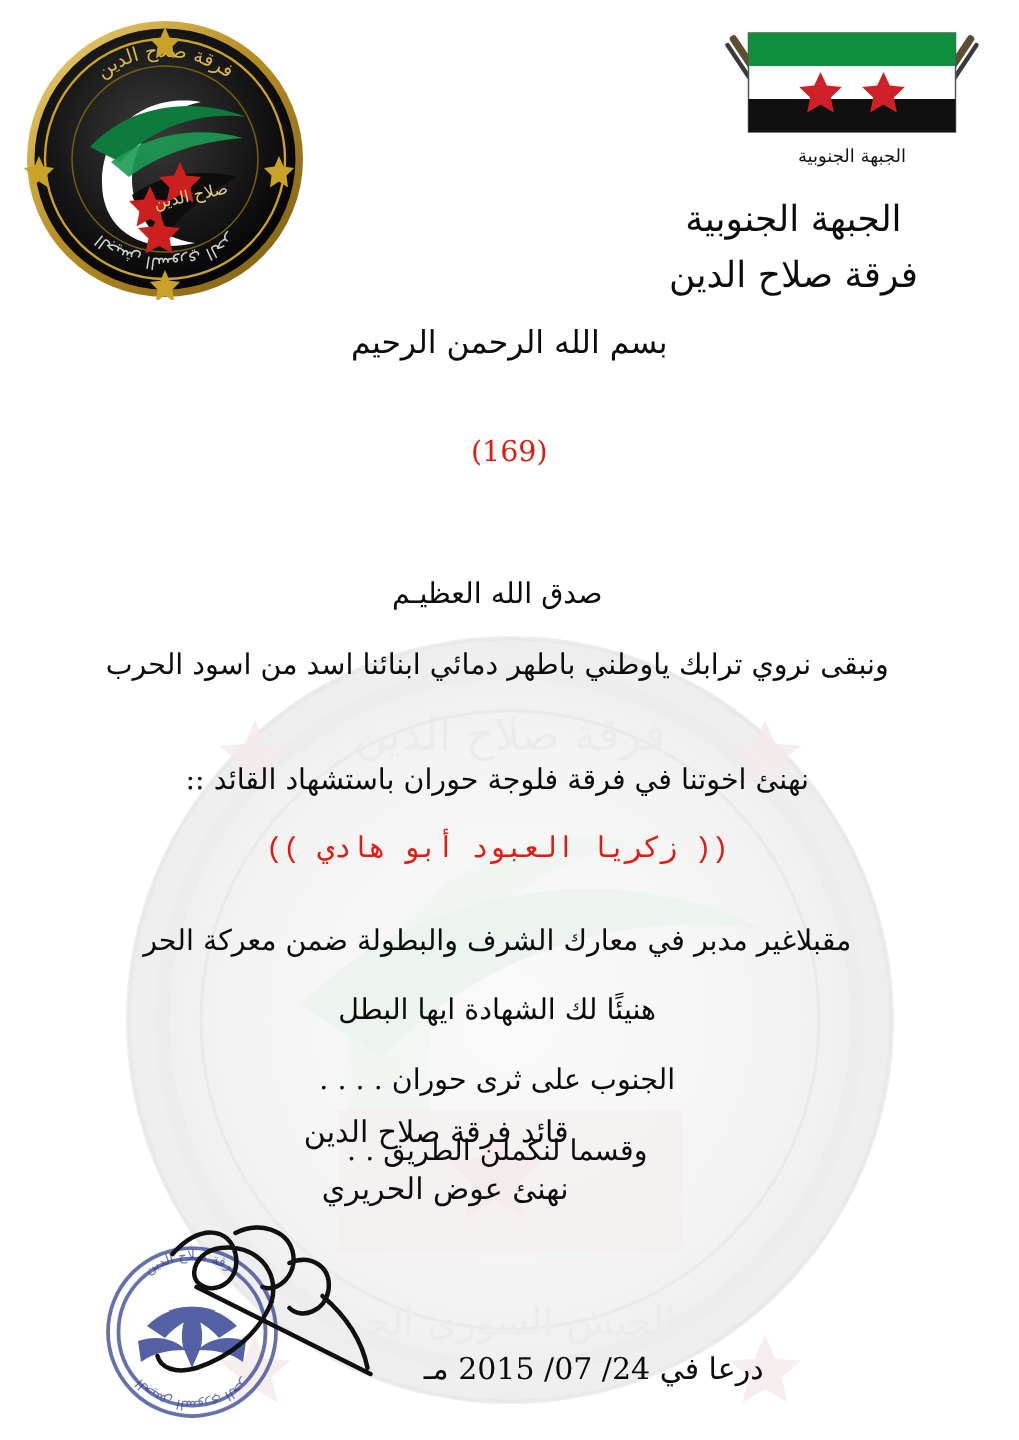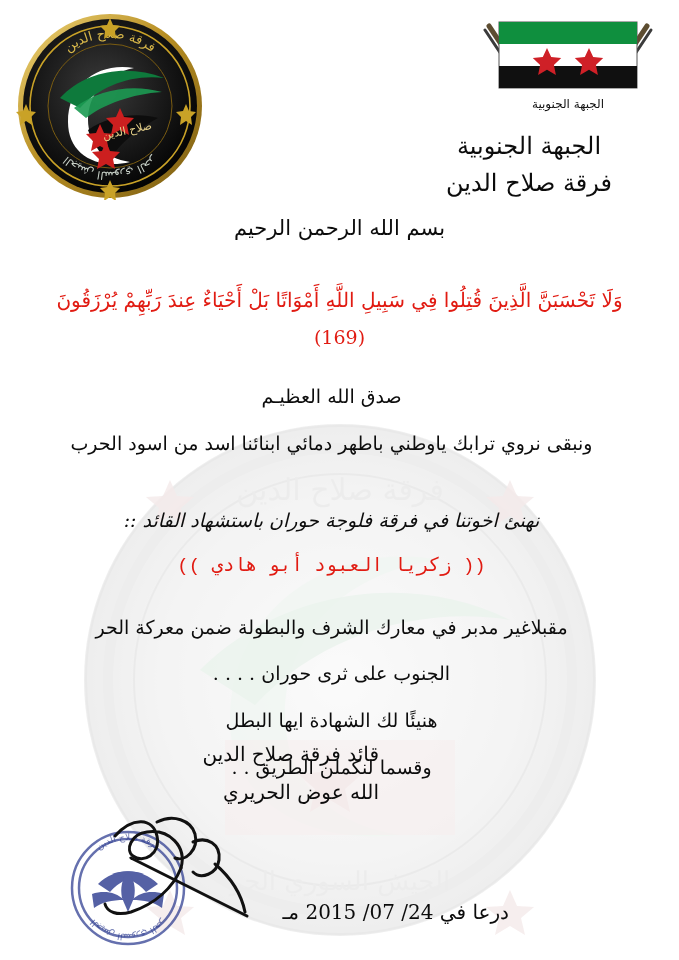--- a/index.html
+++ b/index.html
@@ -126,21 +126,21 @@
     color: #0c0c0c;
     font-family: "DejaVu Serif", serif;
   }
   .body-block .p {
     font-size: 19px;
     line-height: 2.15;
     margin: 0 0 6px 0;
     white-space: nowrap;
   }
   .body-block .p.small-gap { margin-bottom: 26px; }
-  .body-block .p.lead { margin-top: 36px; font-style: italic; }
+  .body-block .p.lead { margin-top: 36px; }
   .martyr-name {
     color: #e11b12;
     font-size: 19px;
     line-height: 2.0;
     margin: 4px 0 22px 0;
     font-family: Liberation Mono, monospace;
   }
 
   
   .signature {
@@ -309,38 +309,37 @@
   </div>
 
   <div class="header-titles">
     <div class="line">الجبهة الجنوبية</div>
     <div class="line">فرقة صلاح الدين</div>
   </div>
 
   <div class="basmala">بسم الله الرحمن الرحيم</div>
 
   <div class="verse">
-    <span>وَلَا تَحْسَبَنَّ الَّذِينَ قُتِلُوا فِي سَبِيلِ اللَّهِ أَمْوَاتًا بَلْ أَحْيَاءٌ عِندَ رَبِّهِمْ يُرْزَقُونَ</span>
     <span class="ayah-num">(169)</span>
   </div>
 
   <div class="body-block">
     <div class="p">صدق الله العظيـم</div>
     <div class="p small-gap">ونبقى نروي ترابك ياوطني باطهر دمائي ابنائنا اسد من اسود الحرب</div>
     <div class="p lead">نهنئ اخوتنا في فرقة فلوجة حوران باستشهاد القائد ::</div>
     <div class="martyr-name">(( زكريا العبود أبو هادي ))</div>
     <div class="p">مقبلاغير مدبر في معارك الشرف والبطولة ضمن معركة الحر</div>
+    <div class="p">هنيئًا لك الشهادة ايها البطل</div>
     <div class="p">الجنوب على ثرى حوران . . . .</div>
-    <div class="p">هنيئًا لك الشهادة ايها البطل</div>
     <div class="p">وقسما لنكملن الطريق . .</div>
   </div>
 
   <div class="signature">
     <div class="sig-line">قائد فرقة صلاح الدين</div>
-    <div class="sig-line">الله عوض الحريري</div>
+    <div class="sig-line">نهنئ عوض الحريري</div>
   </div>
 
   <div class="stamp">
     <svg viewBox="0 0 160 120" xmlns="http://www.w3.org/2000/svg">
       <g opacity="0.72" fill="none" stroke="#2b3a8f" stroke-width="2.5">
         <circle cx="80" cy="60" r="56"></circle>
         <circle cx="80" cy="60" r="49"></circle>
       </g>
       <g opacity="0.8" fill="#2b3a8f">
 

